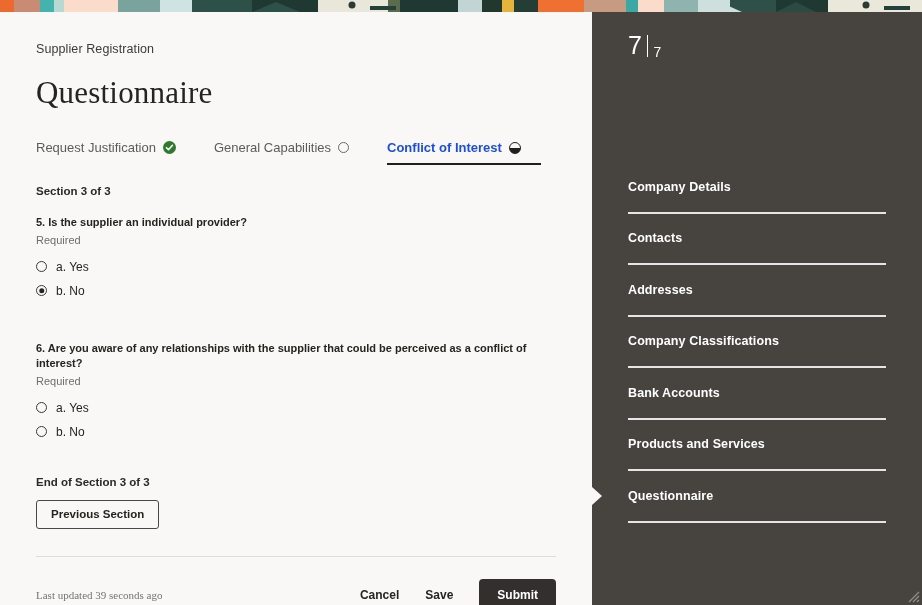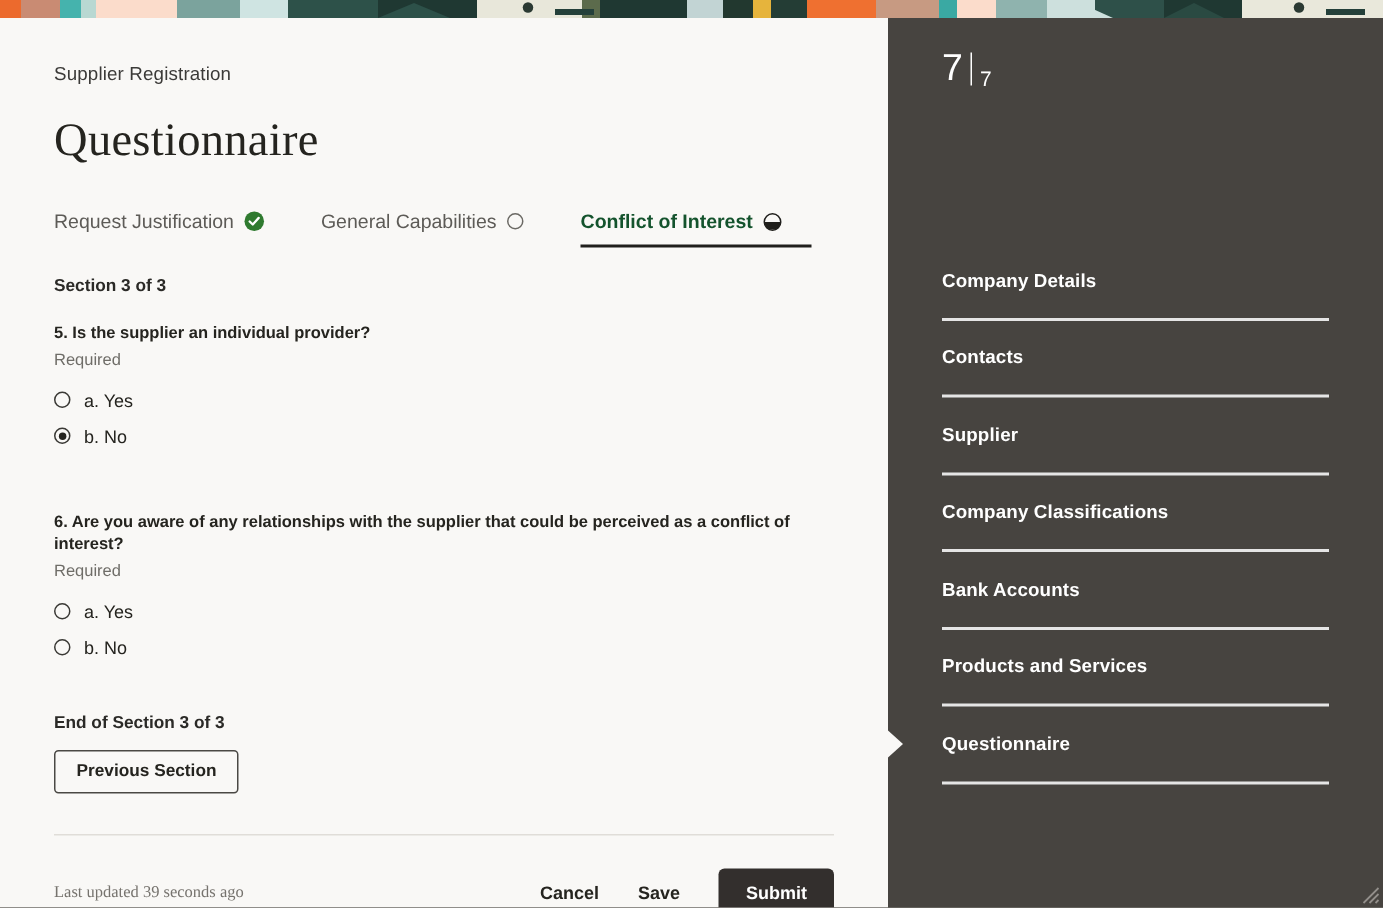--- a/index.html
+++ b/index.html
@@ -74,21 +74,21 @@
     gap: 7px;
     padding: 0 18px 9px 0;
     margin-right: 20px;
     cursor: pointer;
     border-bottom: 2px solid transparent;
     font-size: 13px;
     color: #5d5b57;
     white-space: nowrap;
   }
   .tab.active {
-    color: #14532d;
+    color: #1d4ed8;
     font-weight: bold;
     border-bottom: 2px solid #201f1c;
     padding-right: 20px;
   }
   .tab-label { line-height: 1; }
 
   .icon-check {
     width: 13px; height: 13px;
     border-radius: 50%;
     background: #2f7a2f;
@@ -455,21 +455,21 @@
 
         <div class="nav-item">
           <span class="nav-label">Company Details</span>
         </div>
 
         <div class="nav-item">
           <span class="nav-label">Contacts</span>
         </div>
 
         <div class="nav-item">
-          <span class="nav-label">Supplier</span>
+          <span class="nav-label">Addresses</span>
         </div>
 
         <div class="nav-item">
           <span class="nav-label">Company Classifications</span>
         </div>
 
         <div class="nav-item">
           <span class="nav-label">Bank Accounts</span>
         </div>
 

